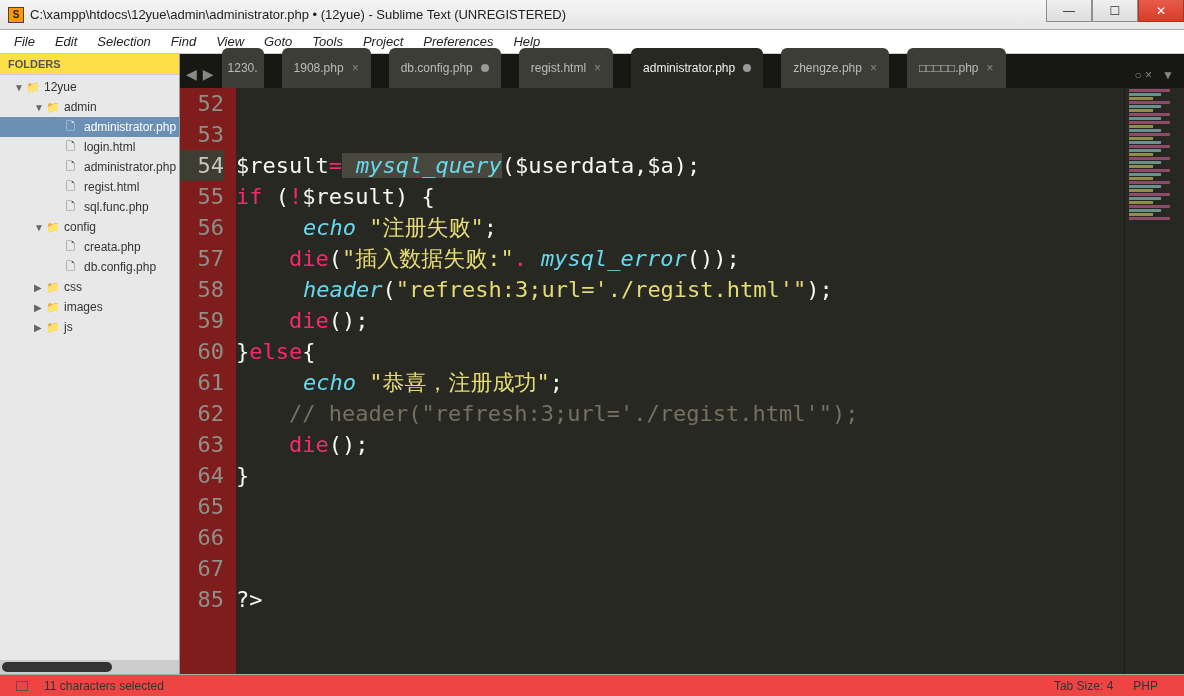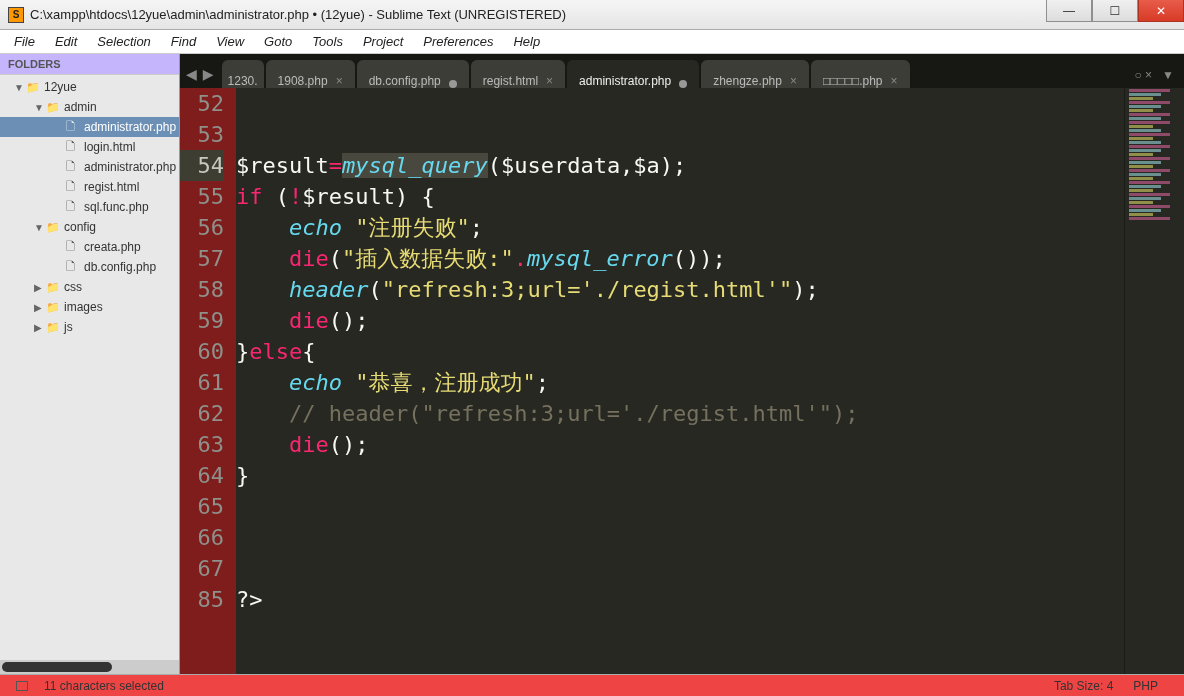--- a/index.html
+++ b/index.html
@@ -7,50 +7,50 @@
 .titlebar { height:30px; background:linear-gradient(#f5f5f5,#e5e5e5); display:flex; align-items:center; border-bottom:1px solid #aaa; }
 .titlebar .icon { width:16px; height:16px; background:#ff9800; margin:0 6px 0 8px; border:1px solid #444; font-size:10px; text-align:center; line-height:14px; color:#222; font-weight:bold; }
 .titlebar .title { flex:1; color:#222; font-size:13px; }
 .winbtns { display:flex; height:100%; }
 .winbtn { width:46px; height:22px; margin-top:0; display:flex; align-items:center; justify-content:center; border:1px solid #8f8f8f; border-top:none; background:linear-gradient(#f0f0f0,#ddd); font-size:12px; color:#333; }
 .winbtn.close { background:linear-gradient(#e85c4a,#d73b27); color:#fff; border-color:#a32; }
 .menubar { height:24px; background:#fff; display:flex; align-items:center; padding:0 4px; border-bottom:1px solid #ccc; color:#222; }
 .menubar span { padding:3px 10px;font-style:italic; }
 .main { display:flex; height:calc(100% - 30px - 24px - 22px); }
 .sidebar { width:180px; background:#e8e8e8; color:#333; display:flex; flex-direction:column; border-right:1px solid #999; }
-.side-header { font-weight:bold; font-size:11px; padding:4px 8px; color:#555; background:#c4b5fd; border-bottom:1px solid #ccc; }
+.side-header { font-weight:bold; font-size:11px; padding:4px 8px; color:#555; background:#fde047; border-bottom:1px solid #ccc; }
 .tree { flex:1; overflow:auto; font-size:12px; padding-top:2px; }
 .tree .row { display:flex; align-items:center; height:20px; padding-left:4px; white-space:nowrap; }
 .tree .row.d1 { padding-left:14px; }
 .tree .row.d2 { padding-left:34px; }
 .tree .row.d3 { padding-left:54px; }
 .tree .row.sel { background:#6b8fb5; color:#fff; }
 .tree .arrow { width:12px; font-size:10px; color:#666; }
 .tree .fic { width:14px; margin-right:4px; font-size:11px; }
 .side-scroll { height:14px; background:#ccc; position:relative; }
 .side-scroll .thumb { position:absolute; left:2px; top:2px; height:10px; width:110px; background:#333; border-radius:5px; }
 .editor { flex:1; background:#272822; display:flex; flex-direction:column; position:relative; }
 .tabstrip { height:34px; background:#171814; display:flex; align-items:flex-end; padding-left:6px; }
 .navarrows { display:flex; align-items:center; padding:0 8px 6px 0; gap:6px; }
 .navarrows span { color:#888; font-size:14px; }
-.tab { height:28px; background:#3c3d37; color:#bbb; padding:0 12px; display:flex; align-items:flex-end; font-size:12px; border-radius:6px 6px 0 0; margin-right:2px; gap:8px; position:relative; }
+.tab { height:40px; background:#3c3d37; color:#bbb; padding:0 12px; display:flex; align-items:center; font-size:12px; border-radius:6px 6px 0 0; margin-right:18px; gap:8px; position:relative; }
 .tab.active { background:#272822; color:#eee; }
 .tab .close { color:#888; font-size:12px; }
 .tab .dirty { width:8px; height:8px; border-radius:50%; background:#999; }
 .tab.narrow { padding:0 6px; max-width:50px; overflow:hidden; }
 .tabstrip .spacer { flex:1; }
 .tabstrip .more { color:#888; padding:0 10px 6px 0; font-size:12px; }
 .code-area { flex:1; display:flex; font-family:Consolas,monospace; font-size:22px; line-height:31px; position:relative; overflow:hidden; }
 .gutter { width:56px; text-align:right; color:#8f908a; padding-right:12px; background:#7f1d1d; }
 .gutter .hl { background:#3e3d32; color:#c8c8c2; }
 .codelines { flex:1; white-space:pre; color:#f8f8f2; }
 .codelines .ln { height:31px; }
 .tok-var { color:#f8f8f2; }
 .tok-op { color:#f92672; }
-.tok-fn { color:#66d9ef; font-style:italic; }
+.tok-fn { color:#66d9ef; font-style:italic;padding-left:14px; }
 .tok-kw { color:#f92672; }
 .tok-str { color:#e6db74; }
 .tok-cm { color:#75715e; }
 .sel { background:#49483e; }
 .minimap { width:60px; background:#272822; border-left:1px solid #1a1a16; }
 .minimap .mline { height:3px; margin:1px 4px; background:#555; }
 .minimap .mline.a { background:#8f4a6a; width:70%; }
 .minimap .mline.b { background:#6a8f8f; width:55%; }
 .minimap .mline.c { background:#8f8f4a; width:40%; }
 .statusbar { height:22px; background:#ef4444; color:#333; display:flex; align-items:center; font-size:12px; padding:0 16px; border-top:1px solid #aaa; }

